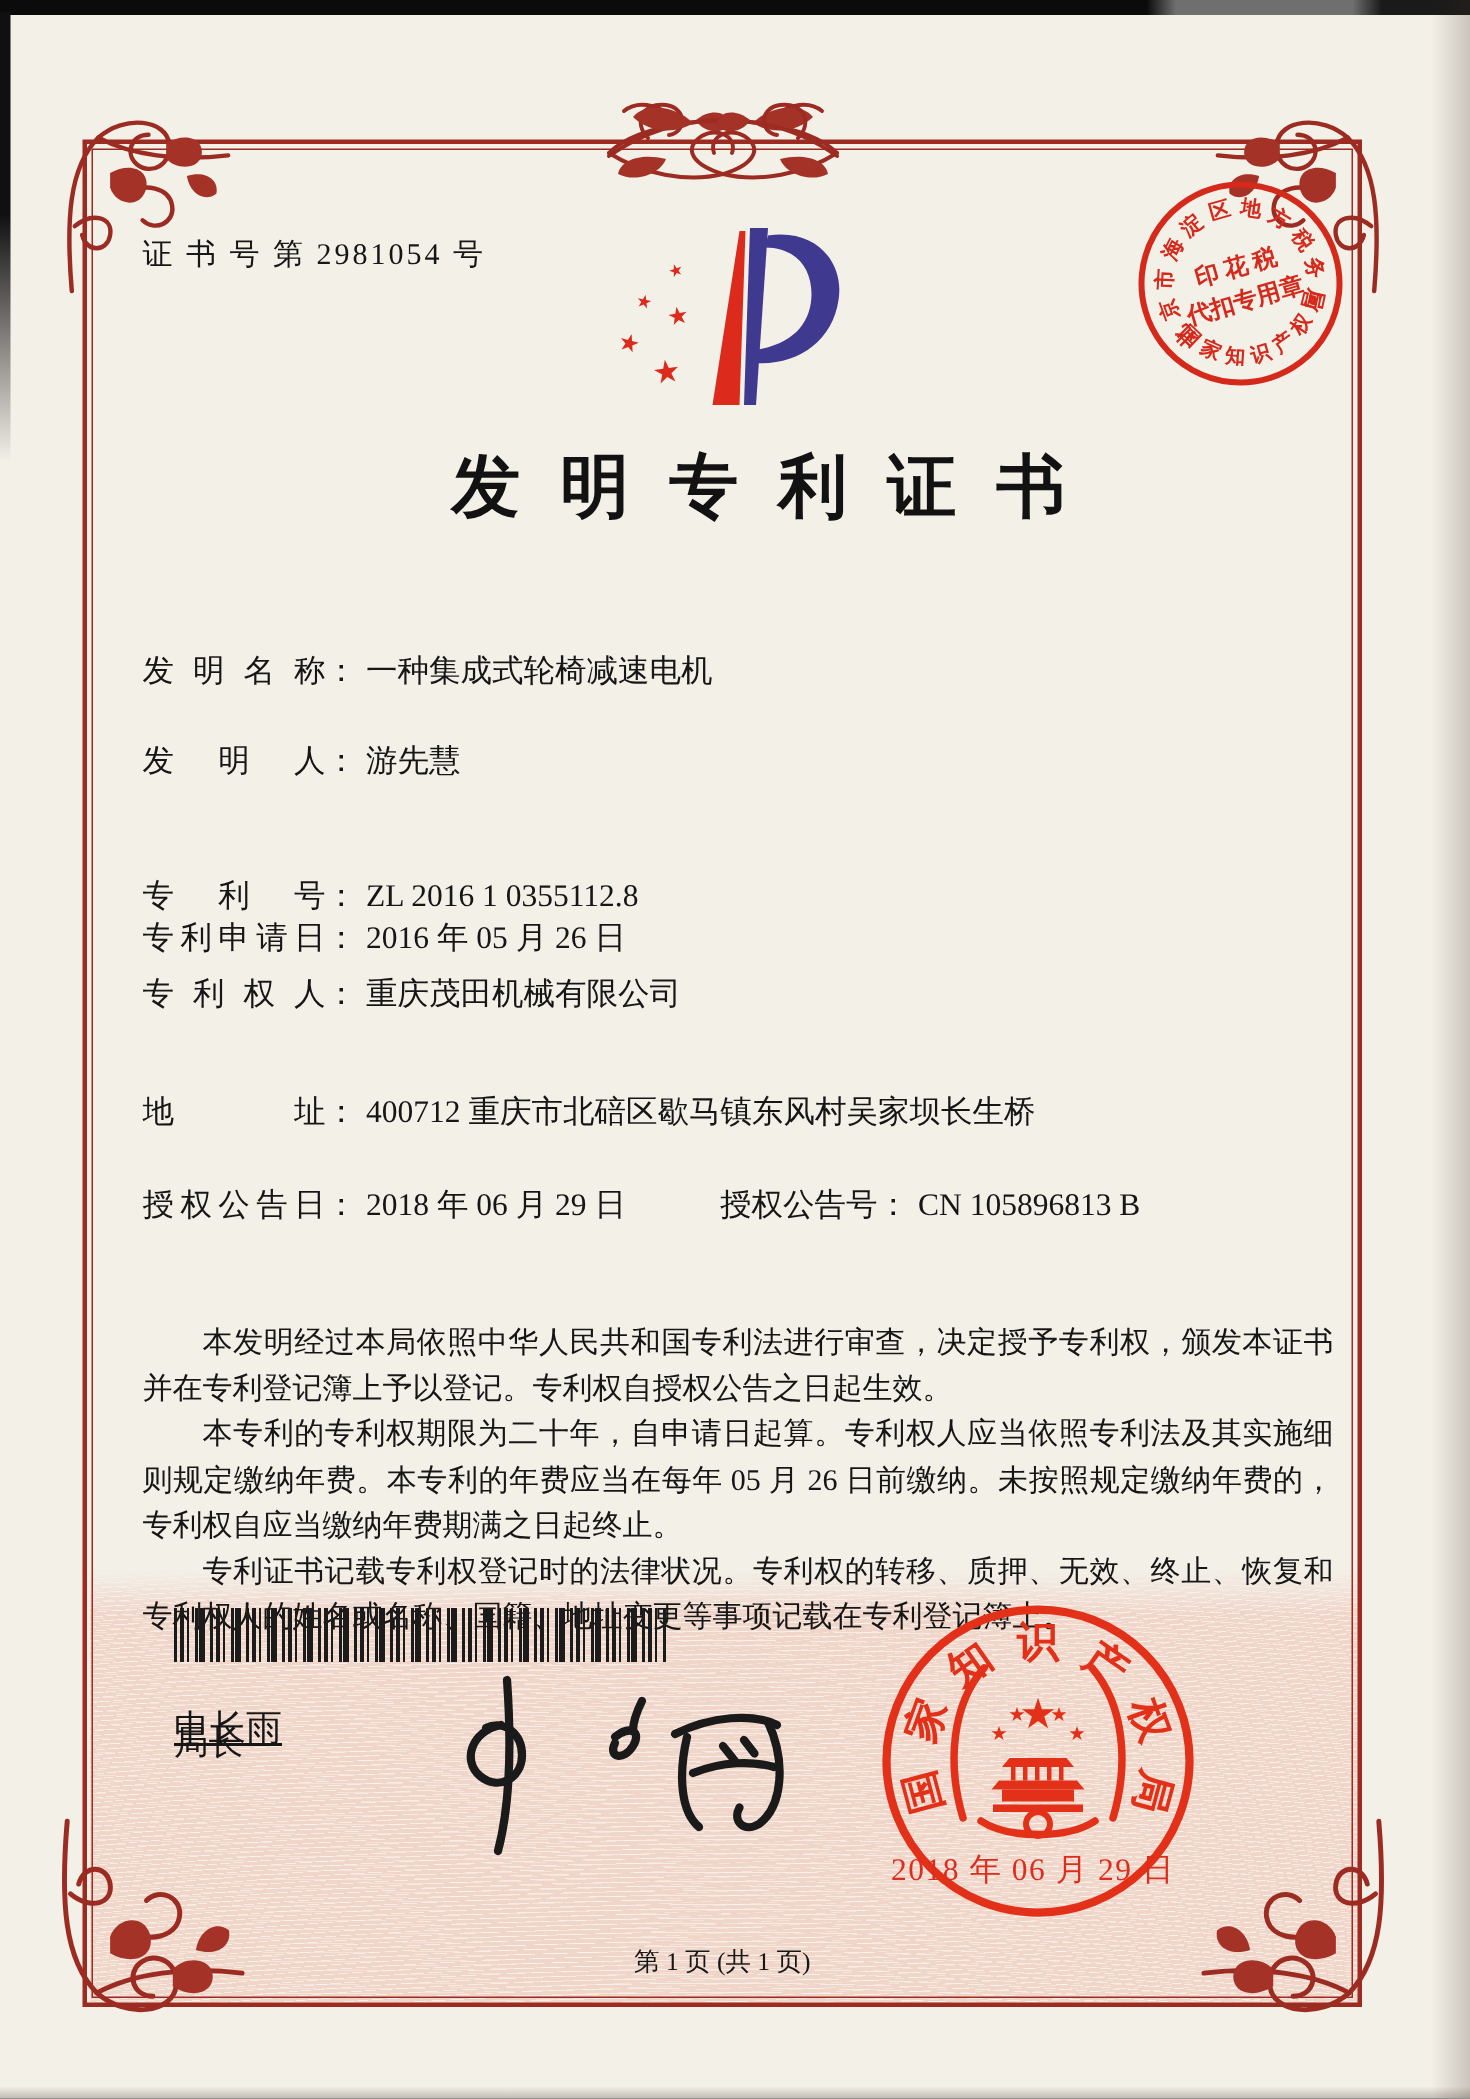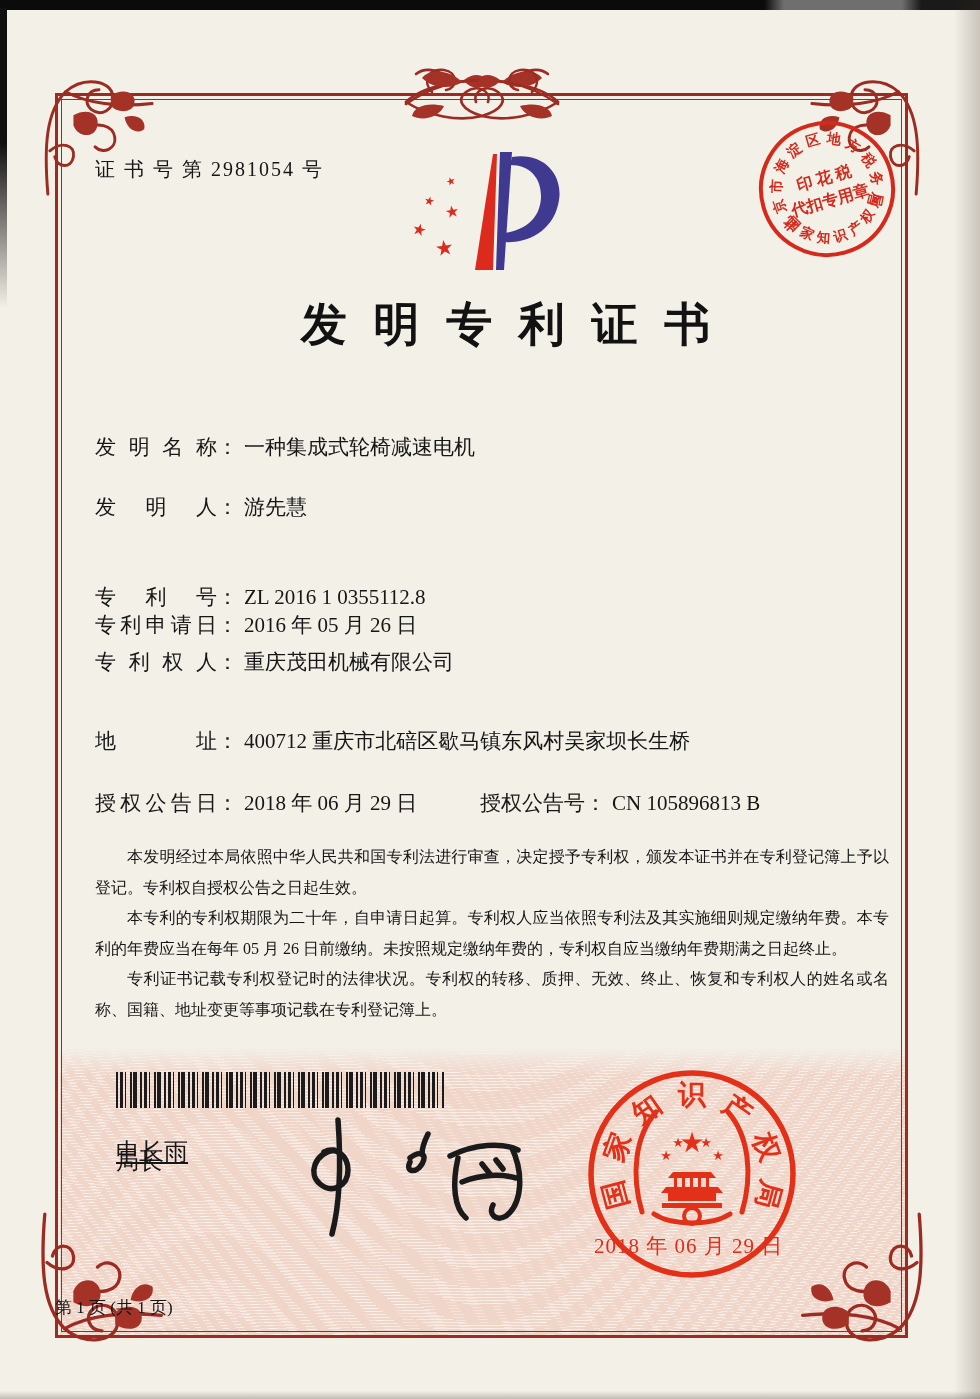--- a/index.html
+++ b/index.html
@@ -38,37 +38,37 @@
   .logo .st{position:absolute;color:#dc2a1d;line-height:1;}
   .stamp{position:absolute;left:741px;top:103px;width:172px;height:172px;transform:rotate(-16deg);}
   .title{position:absolute;left:55px;top:294px;width:853px;text-align:center;
     font-size:46px;font-weight:bold;letter-spacing:.58em;text-indent:.58em;color:#121212;margin-left:24px;}
   
   .frow{position:absolute;left:95px;width:800px;font-size:21px;white-space:nowrap;}
   .flabel{display:inline-block;width:122px;text-align:justify;text-align-last:justify;vertical-align:bottom;}
   .fcolon{display:inline-block;margin-right:6px;}
   .grant-right{position:absolute;left:385px;top:0;}
   
-  .body-text{position:absolute;left:95px;top:842px;width:794px;font-size:16px;
+  .body-text{position:absolute;left:95px;top:880px;width:794px;font-size:20px;
     line-height:30.5px;text-align:justify;}
   .body-text p{margin:0;text-indent:2em;}
   
   .barcode{position:absolute;left:116px;top:1072px;width:328px;height:36px;
     background:repeating-linear-gradient(90deg,
       #1b1b1b 0 2px,transparent 2px 4px,
       #1b1b1b 4px 7px,transparent 7px 9px,
       #1b1b1b 9px 10px,transparent 10px 14px,
       #1b1b1b 14px 16px,transparent 16px 17px,
       #1b1b1b 17px 21px,transparent 21px 24px);}
   .director-title{position:absolute;left:116px;top:1146px;font-size:23px;}
   .director-name{position:absolute;left:116px;top:1136px;font-size:24px;text-decoration:underline;}
   .signature{position:absolute;left:250px;top:1112px;}
   .seal{position:absolute;left:578px;top:1060px;}
   .seal-date{position:absolute;left:594px;top:1232px;font-size:21px;color:#dd2d1c;letter-spacing:1px;}
-  .page-no{position:absolute;left:55px;top:1296px;width:853px;text-align:left;font-size:17px;}
+  .page-no{position:absolute;left:55px;top:1296px;width:853px;text-align:center;font-size:17px;}
   svg text{font-family:"Liberation Serif","DejaVu Serif",serif;}
 </style>
 </head>
 <body>
 
 <div class="paper">
 
   <div class="scan-top"></div>
   <div class="scan-left"></div>
   <div class="scan-right"></div>

